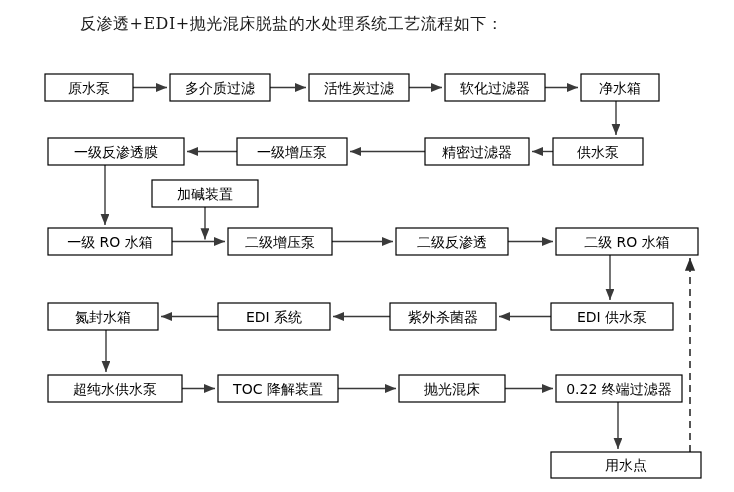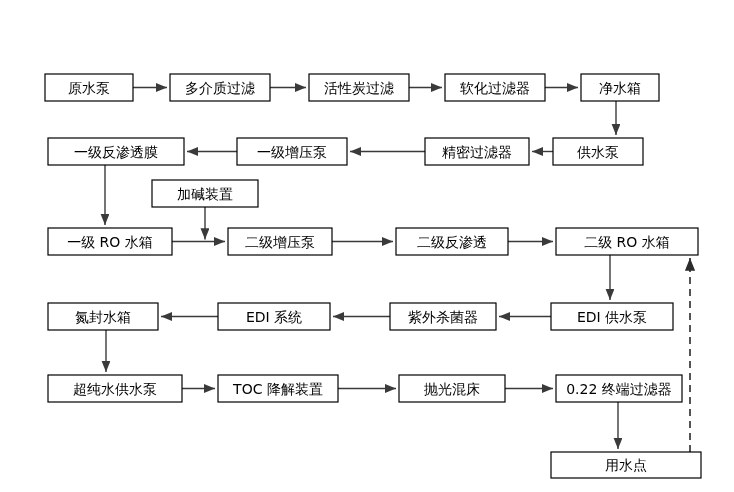--- a/index.html
+++ b/index.html
@@ -59,20 +59,21 @@
     stroke-width: 1.6;
     fill: none;
     stroke-dasharray: 7 5;
   }
 </style>
 </head>
 <body>
 
 <div id="diagram-root">
 
+  <div class="title">反渗透+EDI+抛光混床脱盐的水处理系统工艺流程如下：</div>
 
   <svg class="flow" viewBox="0 0 734 492">
     <defs>
       <marker id="arrow" markerWidth="9" markerHeight="9" refX="8" refY="3.2" orient="auto" markerUnits="strokeWidth">
         <path d="M0,0 L8,3.2 L0,6.4 z" fill="#3a3a3a"></path>
       </marker>
       <marker id="arrow-d" markerWidth="9" markerHeight="9" refX="8" refY="3.2" orient="auto" markerUnits="strokeWidth">
         <path d="M0,0 L8,3.2 L0,6.4 z" fill="#2b2b2b"></path>
       </marker>
     </defs>

